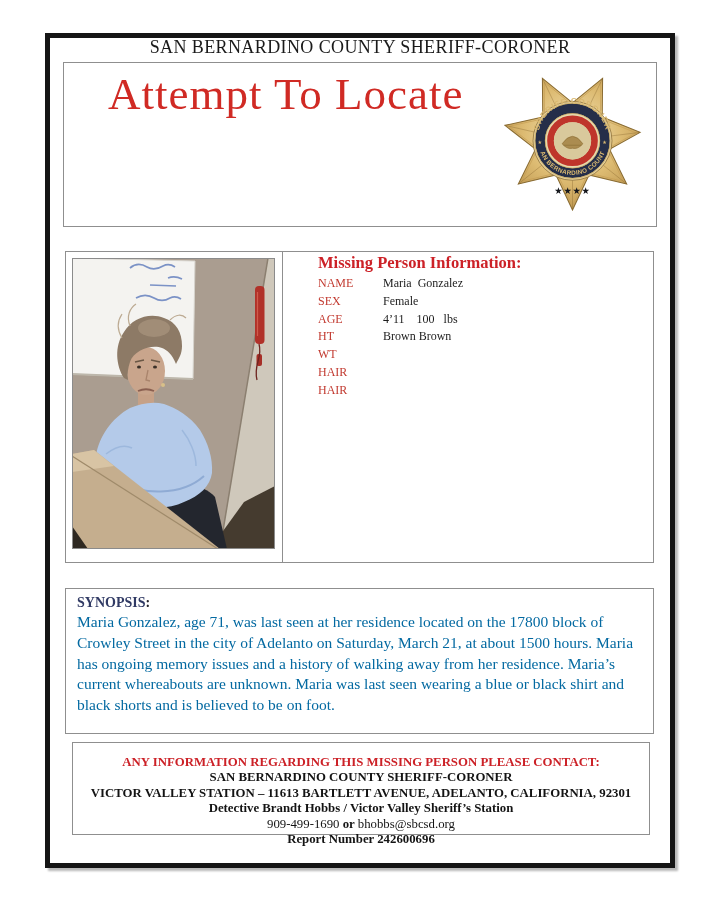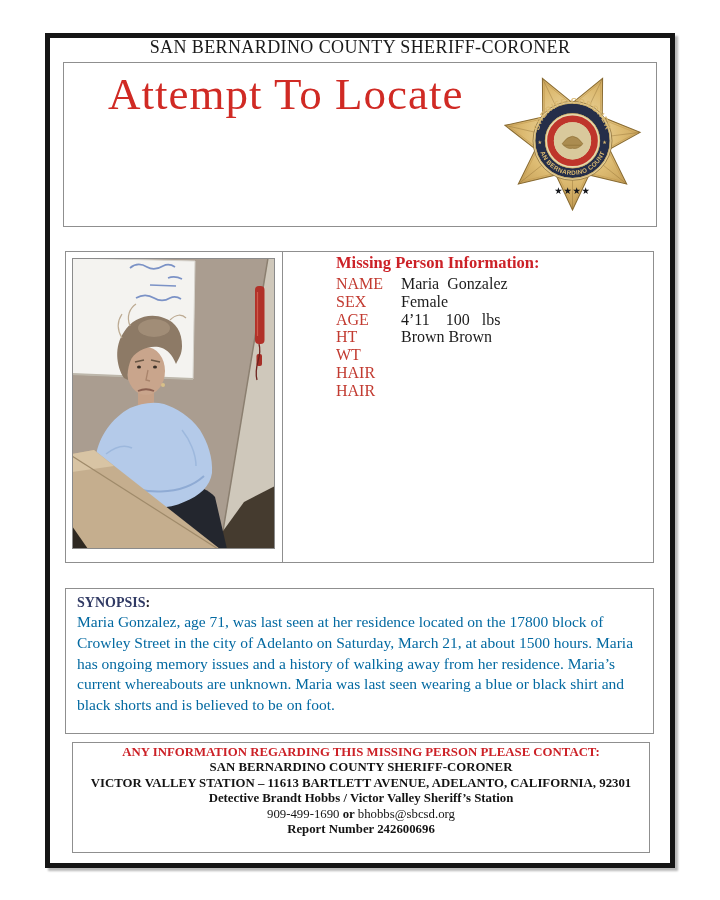--- a/index.html
+++ b/index.html
@@ -10,32 +10,32 @@
   .agency-title{position:absolute;left:45px;top:37px;width:630px;text-align:center;
          font-size:18px;letter-spacing:.4px;color:#1a1a1a;}
   .masthead{position:absolute;left:63px;top:62px;width:594px;height:165px;box-sizing:border-box;
          border:1px solid #8f8f8f;background:#fff;}
   .alert-title{position:absolute;left:108px;top:68px;font-size:45px;color:#d02a24;letter-spacing:1px;}
   .badge{position:absolute;left:496px;top:70px;width:153px;height:149px;}
   .person-table{position:absolute;left:65px;top:251px;width:589px;height:312px;box-sizing:border-box;
          border:1px solid #8f8f8f;background:#fff;}
   .v-divider{position:absolute;left:282px;top:251px;height:312px;width:0;border-left:1px solid #8f8f8f;}
   .photo{position:absolute;left:72px;top:258px;width:203px;height:291px;}
-  .info{position:absolute;left:336px;top:253px;width:330px;}
+  .info{position:absolute;left:318px;top:253px;width:330px;}
   .info-title{font-size:16.5px;font-weight:bold;color:#cc2127;margin:0 0 2px 0;}
-  .info-row{display:flex;height:17.8px;line-height:17.8px;font-size:16px;}
+  .info-row{display:flex;height:17.8px;line-height:17.8px;font-size:12px;}
   .info-label{width:65px;color:#c23a30;}
   .info-value{color:#1c1c1c;white-space:pre;}
   .synopsis{position:absolute;left:65px;top:588px;width:589px;height:146px;box-sizing:border-box;
          border:1px solid #8f8f8f;padding:4px 11px;}
   .syn-label{font-size:14px;font-weight:bold;color:#303a64;font-family:Liberation Serif, serif;}
   .syn-colon{font-size:14px;font-weight:bold;color:#22222a;}
   .syn-text{font-size:15.5px;line-height:20.8px;color:#0369a1;margin-top:1px;}
-  .contact{position:absolute;left:72px;top:742px;width:578px;height:111px;box-sizing:border-box;
-         border:1px solid #8f8f8f;text-align:center;padding-top:2px;}
+  .contact{position:absolute;left:72px;top:742px;width:578px;height:93px;box-sizing:border-box;
+         border:1px solid #8f8f8f;text-align:center;padding-top:12px;}
   .c-line{font-size:12.8px;font-weight:bold;line-height:15.4px;color:#141414;}
   .c-red{color:#cc2127;}
   .c-reg{font-weight:normal;}
 </style>
 </head>
 <body>
 
 <div class="canvas">
 
   <div class="frame"></div>

